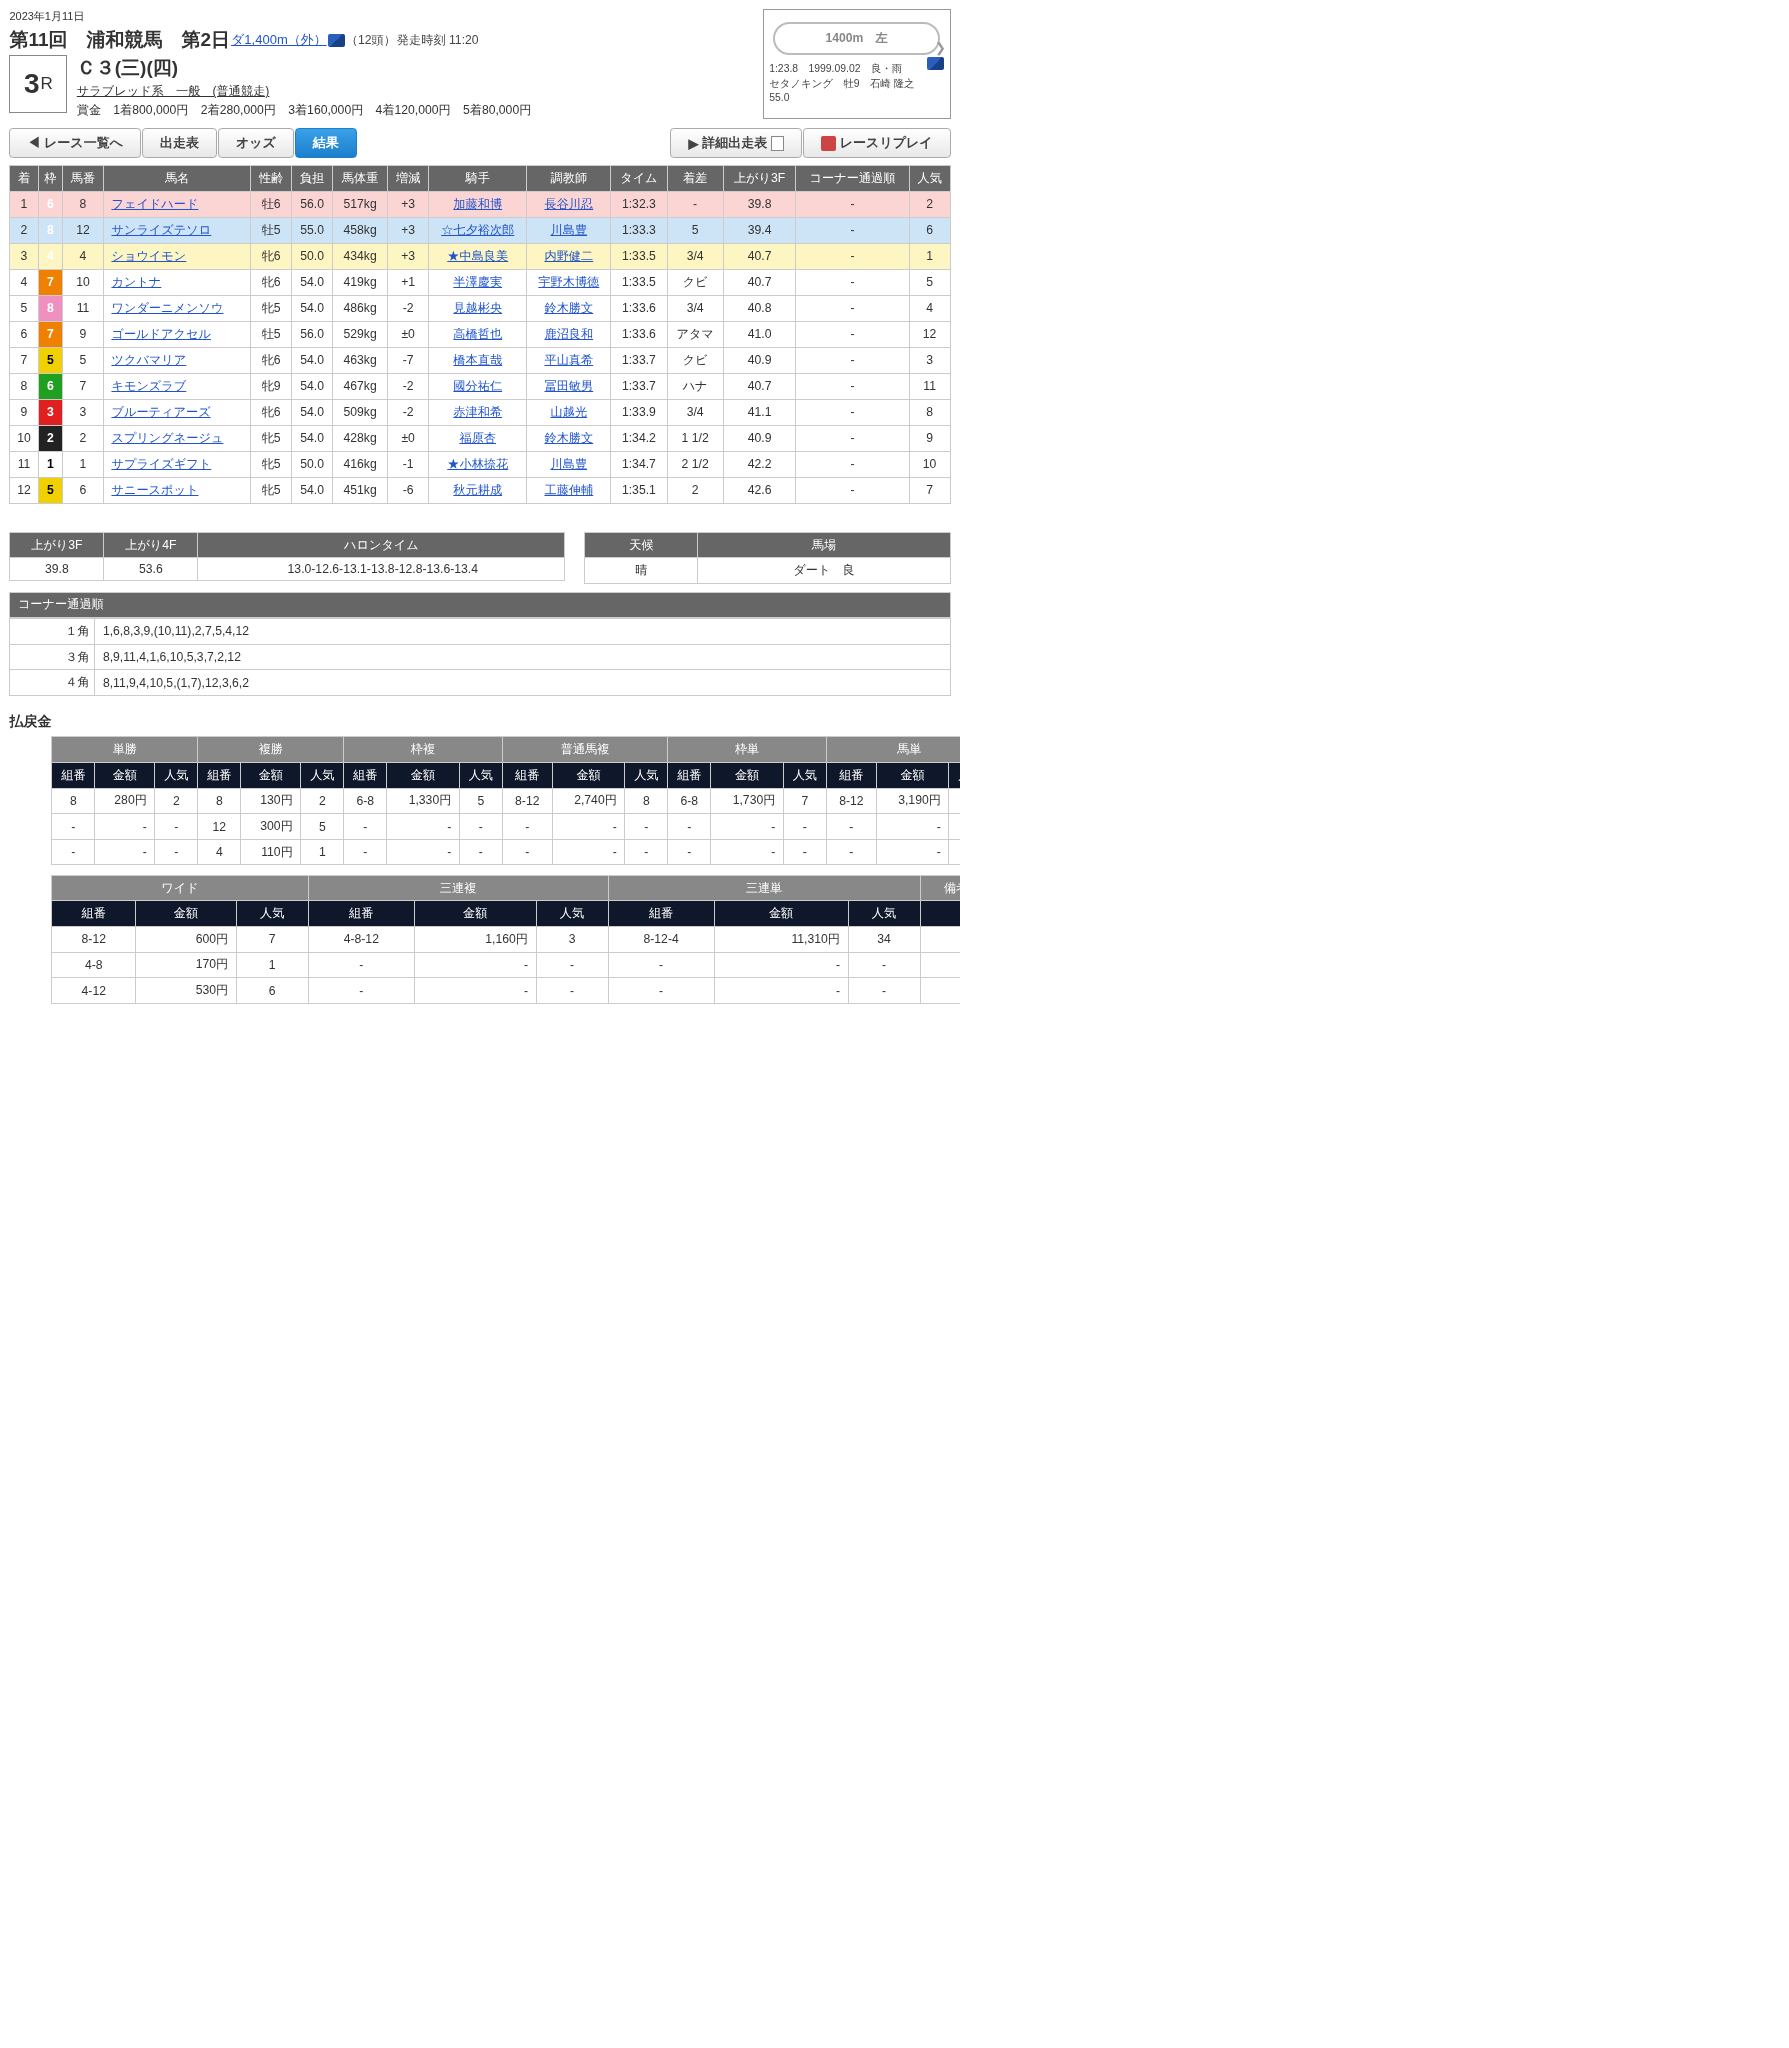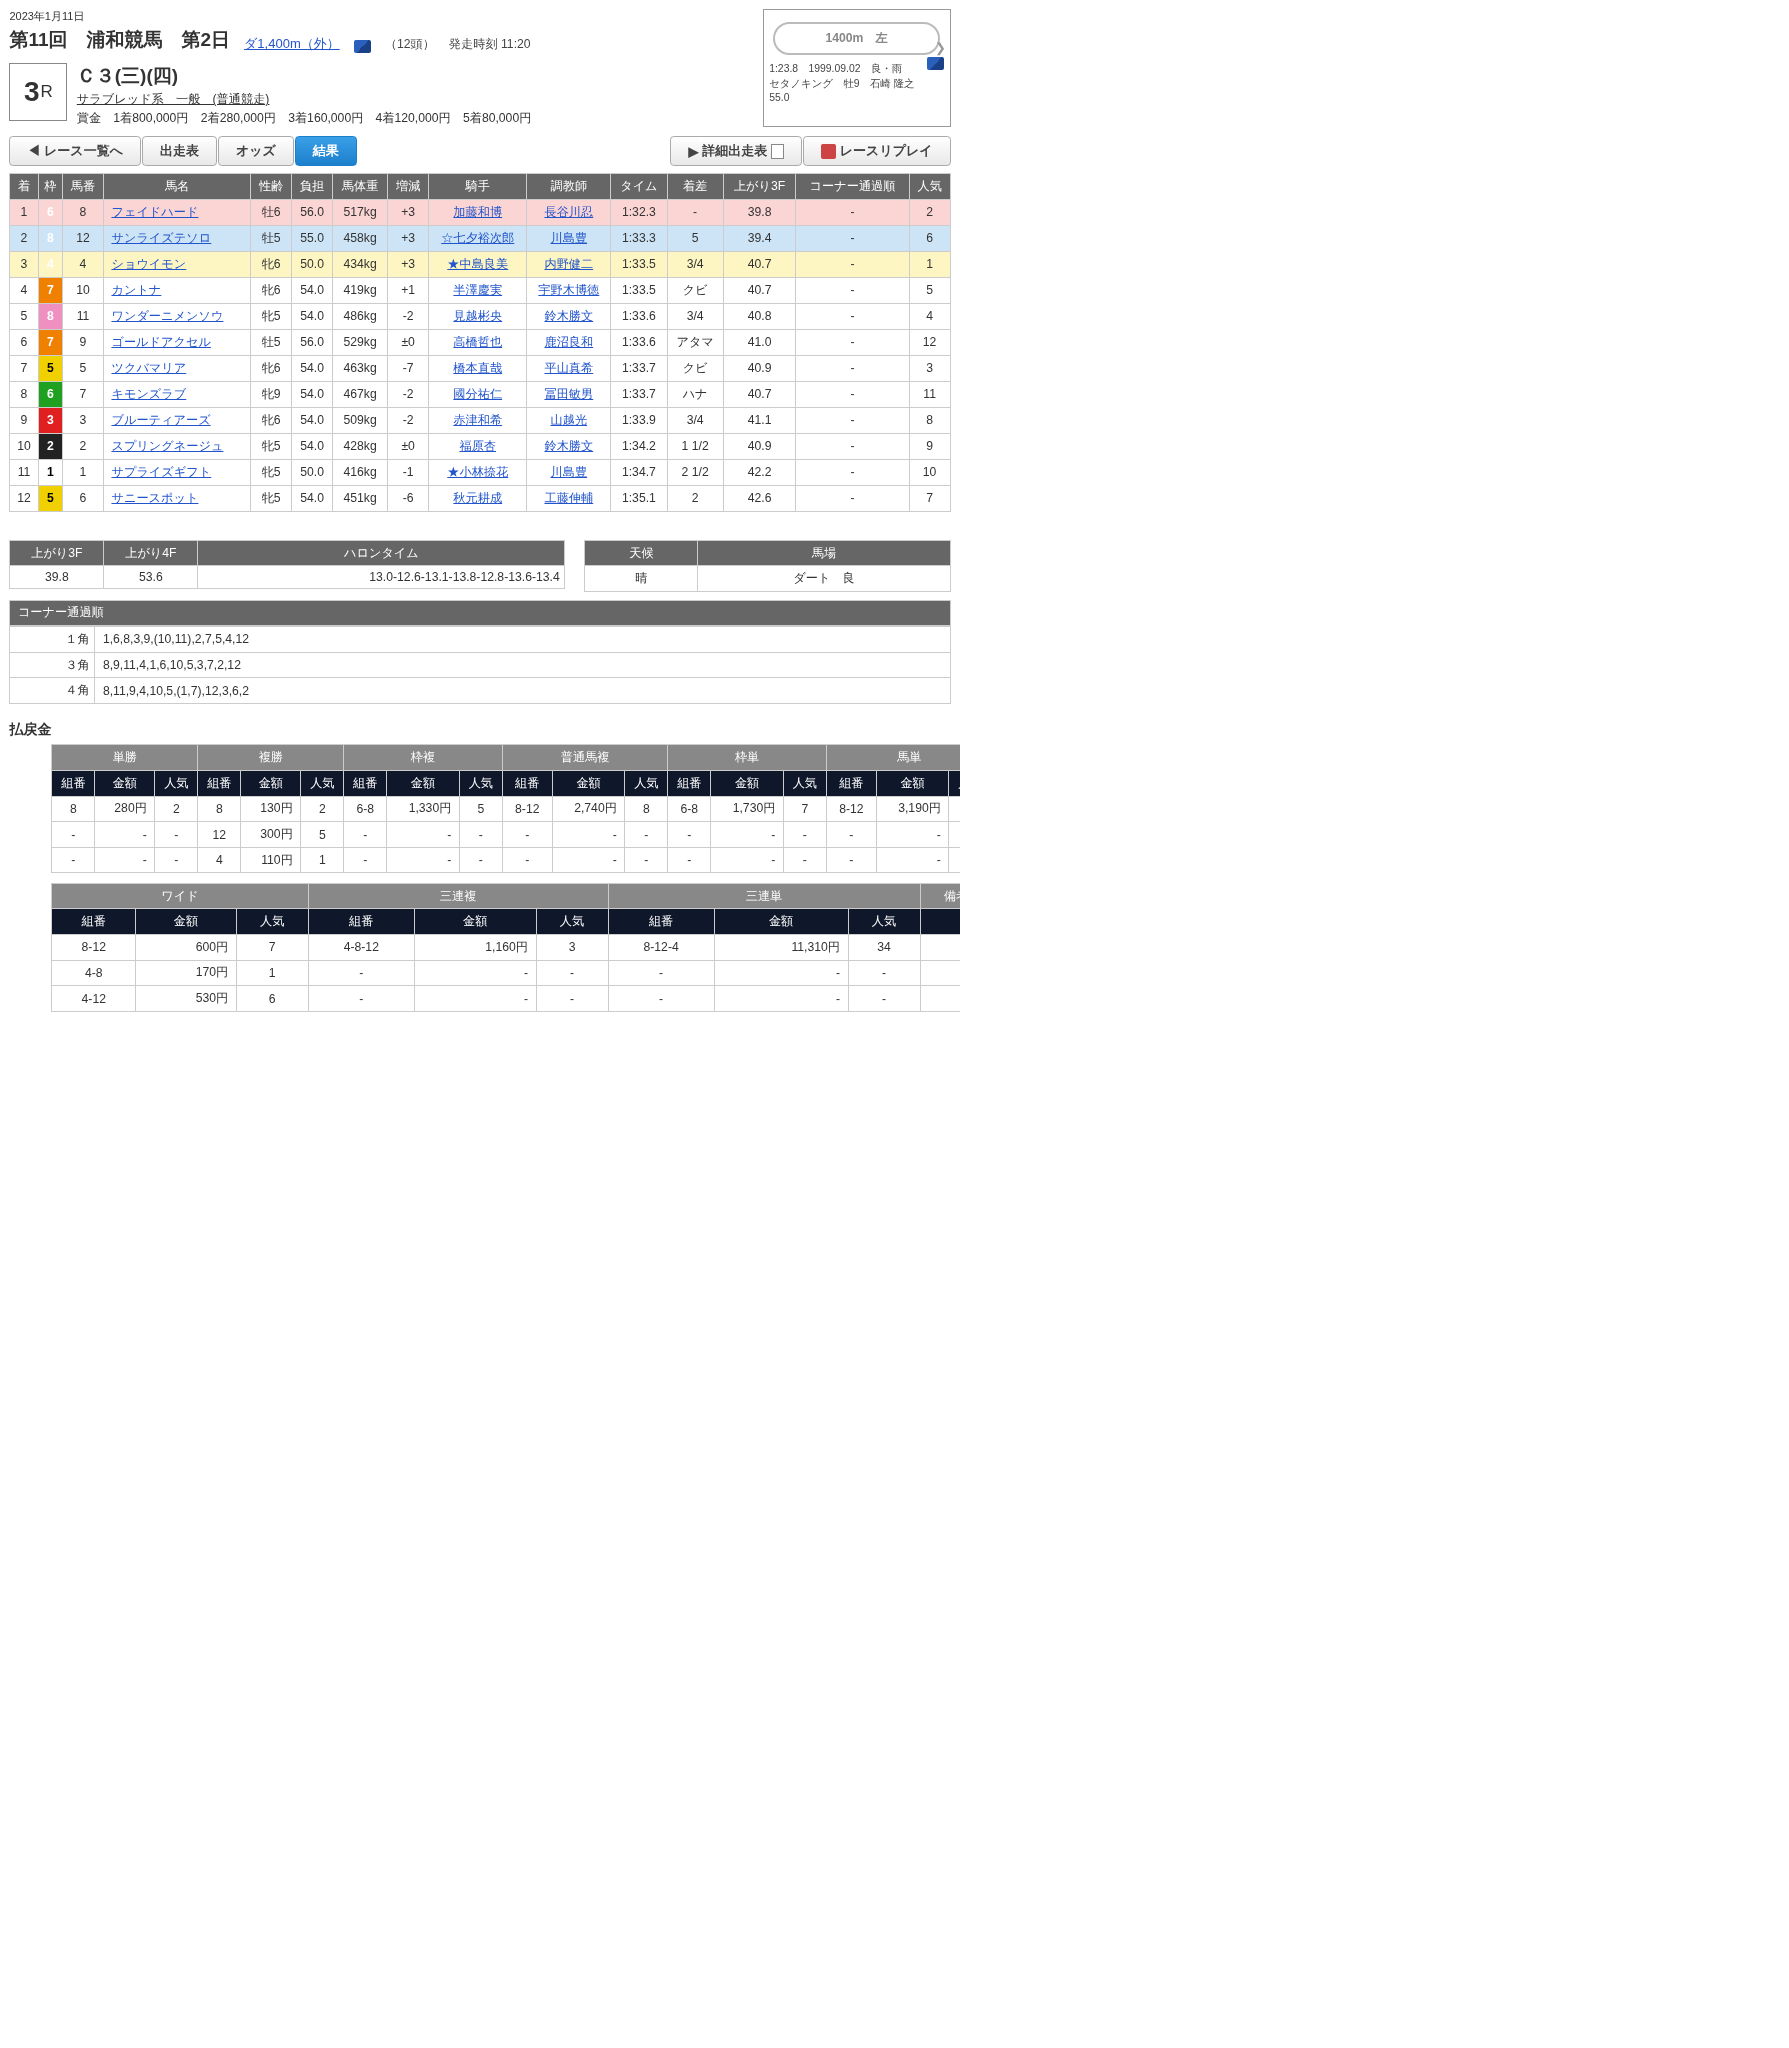--- a/index.html
+++ b/index.html
@@ -2,21 +2,21 @@
 <html style="font-size:15px"><head>
 <meta charset="utf-8">
 <style>
 * { box-sizing: border-box; margin: 0; padding: 0; }
 body { font-family: "Hiragino Kaku Gothic Pro", "Meiryo", sans-serif; font-size: 12.2px; color: #333; background: #fff; padding: 9.4px; width: 960px; }
 a { color: #2255cc; text-decoration: underline; cursor: pointer; }
 
 .header-row { display: flex; gap: 9.4px; margin-bottom: 9.4px; }
 .header-main { flex: 1; }
 .date { font-size: 11px; margin-bottom: 2.8px; }
-.title-row { display: flex; align-items: flex-end; gap: 14px; margin-bottom: 10px; }
+.title-row { display: flex; align-items: center; gap: 1px; margin-bottom: 2px; }
 .title-kaisai { font-size: 19px; font-weight: bold; }
 .title-course { font-size: 13px; }
 .course-icon { display: inline-block; width: 17px; height: 13px; background: linear-gradient(135deg,#2a5fbb 50%,#1a4088 50%); vertical-align: middle; border-radius: 1.9px; }
 .title-heads { font-size: 12.2px; color: #444; }
 .race-box { display: flex; gap: 9.4px; align-items: flex-start; }
 .race-num { border: 1.9px solid #888; width: 58px; height: 58px; display: flex; align-items: center; justify-content: center; font-size: 28px; font-weight: bold; font-family: Arial, sans-serif; }
 .race-num small { font-size: 17px; font-weight: normal; margin-left: 0.9px; }
 .race-meta { flex:1; }
 .race-class { font-size: 19px; font-weight: bold; margin-bottom: 1.9px; }
 .race-type { font-size: 12.2px; margin-bottom: 1.9px; color:#333;text-decoration:underline; }
@@ -358,21 +358,21 @@
           <tr>
         <th style="width:94px">上がり3F</th>
         <th style="width:94px">上がり4F</th>
         <th>ハロンタイム</th>
       </tr>
         </thead>
       <tbody>
           <tr>
         <td>39.8</td>
         <td>53.6</td>
-        <td style="text-align:right;padding-left:7.5px">13.0-12.6-13.1-13.8-12.8-13.6-13.4</td>
+        <td style="text-align:center;padding-left:7.5px">13.0-12.6-13.1-13.8-12.8-13.6-13.4</td>
       </tr>
         </tbody>
     </table>
   </div>
   <div class="split-right">
     <table>
       <thead>
           <tr>
         <th style="width:113px">天候</th>
         <th>馬場</th>

